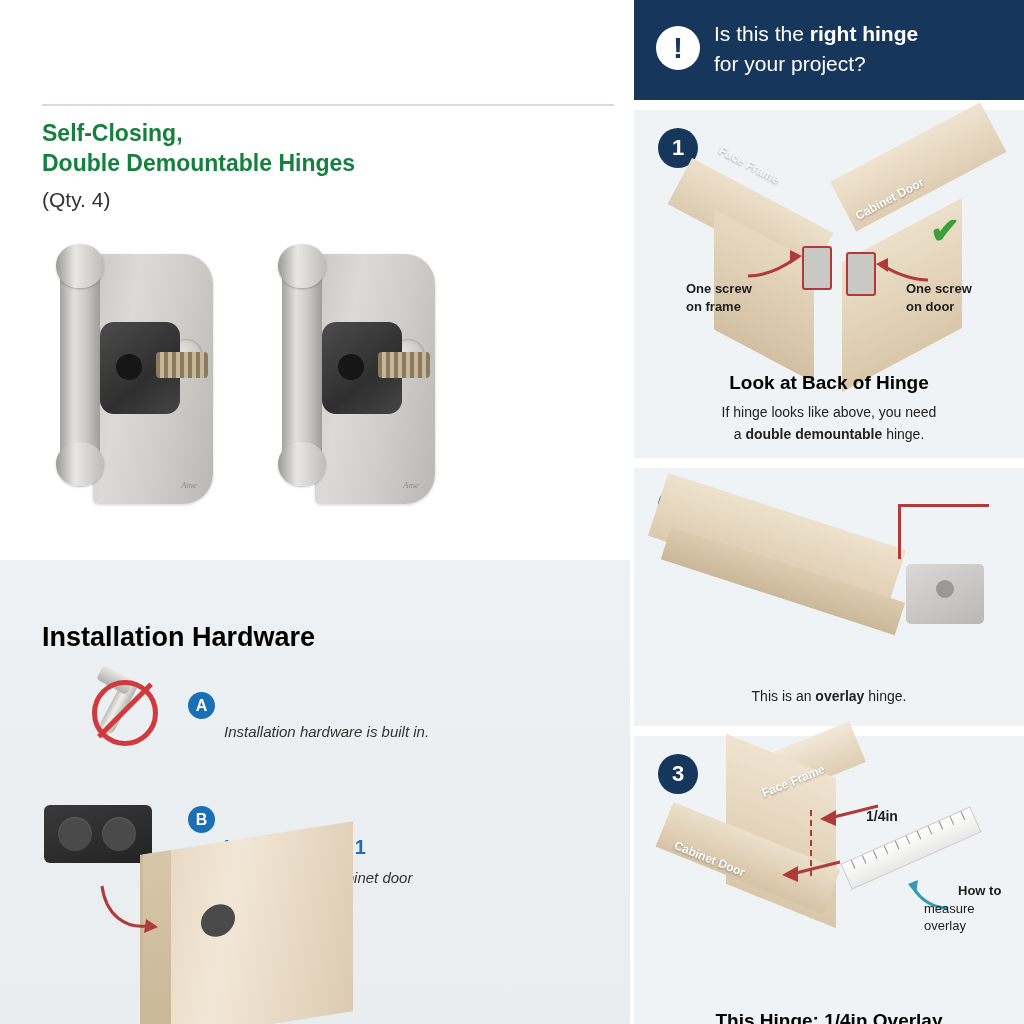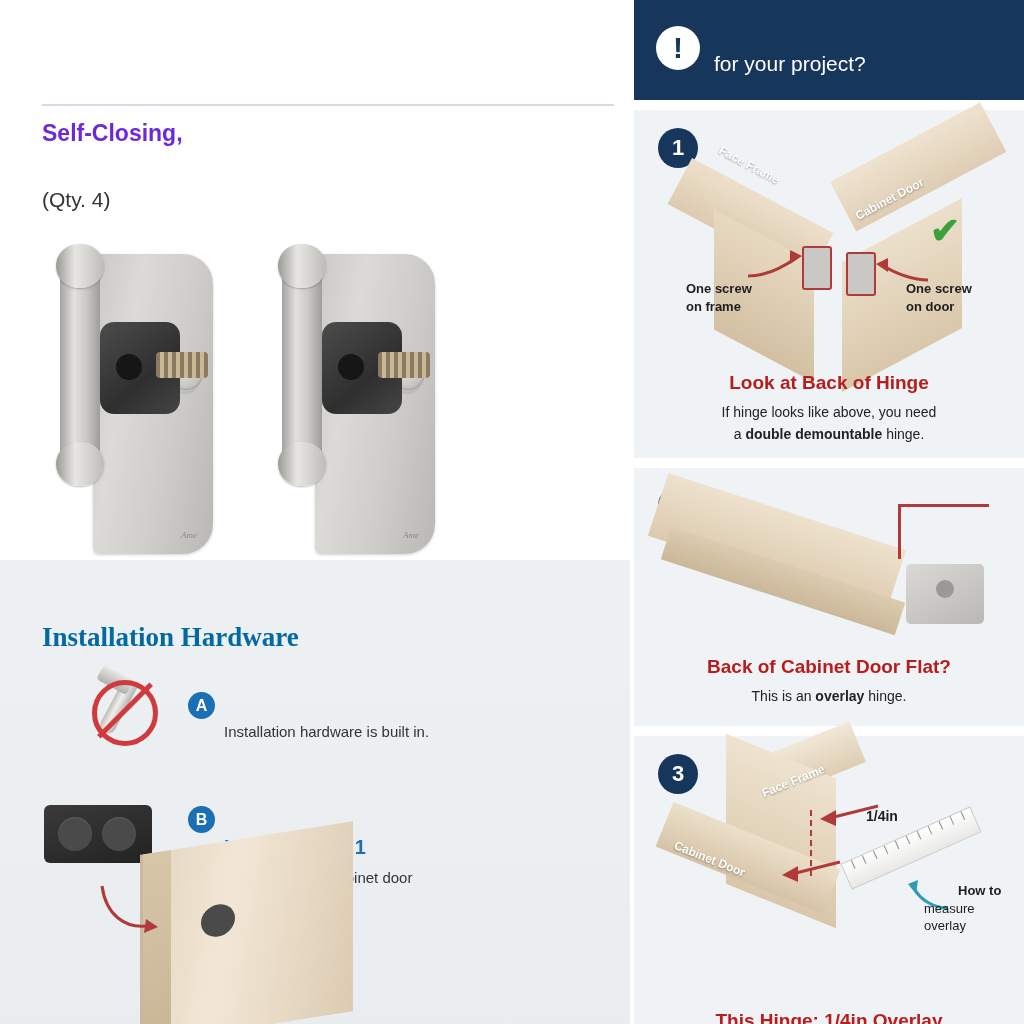--- a/index.html
+++ b/index.html
@@ -14,34 +14,34 @@
 
   
   .left{position:absolute;left:0;top:0;width:630px;height:1024px;background:#ffffff;}
   .left-title{
     position:absolute;left:42px;top:16px;
     font-size:46px;font-weight:400;color:#1d1d1d;letter-spacing:-0.5px;
   }
   .rule{position:absolute;left:42px;top:104px;width:572px;height:2px;background:#d4dde6;}
   .sub1{
     position:absolute;left:42px;top:118px;width:560px;
-    font-size:23px;font-weight:bold;color:#6d28d9;line-height:1.32;
+    font-size:23px;font-weight:bold;color:#15803d;line-height:1.32;
   }
   .qty{
     position:absolute;left:42px;top:188px;
     font-size:21px;color:#333;font-weight:400;
   }
 
   
   .hinges{position:absolute;left:30px;top:240px;width:430px;height:270px;}
   .hinge{position:absolute;top:0;width:185px;height:260px;}
   .hinge.h1{left:8px;}
   .hinge.h2{left:230px;}
   .hplate{
-    position:absolute;left:55px;top:14px;width:120px;height:300px;
+    position:absolute;left:55px;top:14px;width:120px;height:250px;
     background:linear-gradient(100deg,#c9c8c4 0%,#dbdad6 30%,#cfcecb 60%,#b9b8b4 100%);
     border-radius:6px 30px 30px 6px;
     box-shadow:0 1px 3px rgba(0,0,0,0.18);
   }
   .hplate:after{
     content:"";position:absolute;right:10px;top:34%;
     width:34px;height:34px;border-radius:50%;
     background:radial-gradient(circle at 35% 35%,#e4e3e0,#b6b5b1);
     box-shadow:inset 0 0 3px rgba(0,0,0,.35);
   }
@@ -87,29 +87,29 @@
     position:absolute;right:16px;bottom:14px;font-size:9px;color:#8e8d8a;
     font-family:"Liberation Serif", serif;font-style:italic;
   }
 
   
   .hw{
     position:absolute;left:0;top:560px;width:630px;height:464px;
     background:linear-gradient(180deg,#eef1f3 0%,#e9edf0 100%);
   }
   .hw-title{
-    position:absolute;left:42px;top:622px;font-size:27px;font-weight:bold;color:#0369a1;font-family:Liberation Serif, serif;
+    position:absolute;left:42px;top:622px;font-size:27px;font-weight:bold;color:#000000;
   }
   .badge{
     position:absolute;width:27px;height:27px;border-radius:50%;
     background:#1a6fb5;color:#fff;font-size:16px;font-weight:bold;
     display:flex;align-items:center;justify-content:center;
   }
   .item-title{position:absolute;font-size:20px;font-weight:bold;color:#1d1d1d;}
-  .item-note{position:absolute;font-size:15px;color:#333;line-height:1.35;}
+  .item-note{position:absolute;font-size:15px;color:#333;font-style:italic;line-height:1.35;}
   .blue-line{position:absolute;font-size:20px;font-weight:bold;color:#1a6fb5;}
 
   
   .noscrew{position:absolute;left:88px;top:672px;width:78px;height:78px;}
   .noscrew .sc{
     position:absolute;left:22px;top:6px;width:16px;height:58px;
     background:linear-gradient(90deg,#bdbcb8,#f0efec 40%,#b3b2ae);
     transform:rotate(28deg);border-radius:3px 3px 8px 8px;
   }
   .noscrew .head{
@@ -171,21 +171,21 @@
 
   .card{position:absolute;left:0;width:390px;background:#f0f3f5;}
   .card.c1{top:110px;height:348px;}
   .card.c2{top:468px;height:258px;}
   .card.c3{top:736px;height:288px;}
   .numbadge{
     position:absolute;left:24px;top:18px;width:40px;height:40px;border-radius:50%;
     background:#17365c;color:#fff;font-size:22px;font-weight:bold;
     display:flex;align-items:center;justify-content:center;
   }
-  .cap-blue{position:absolute;width:100%;text-align:center;font-size:19px;font-weight:bold;color:#b91c1c;}
+  .cap-blue{position:absolute;width:100%;text-align:center;font-size:19px;font-weight:bold;color:#000000;}
   .cap-sm{position:absolute;width:100%;text-align:center;font-size:14px;color:#222;line-height:1.45;}
   .cap-sm b{font-weight:bold;}
 
   
   .c1art{position:absolute;left:0;top:0;width:390px;height:260px;}
   .woodA{
     position:absolute;left:58px;top:48px;width:160px;height:52px;
     background:linear-gradient(180deg,#ede0cb,#dccbb0);
     transform:rotate(28deg);transform-origin:left top;
   }
@@ -262,20 +262,21 @@
 <body>
 
 <div class="page">
 
   <div class="left">
 
     <div class="rule"></div>
 
     <div class="sub1">
       <div>Self-Closing,</div>
+      <div>Double Demountable Hinges</div>
     </div>
     <div class="qty">(Qty. 4)</div>
 
     <div class="hinges">
 
       <div class="hinge h1">
         <div class="hplate">
           <div class="screwx">
             <i class="v"></i>
               <i class="h"></i>
@@ -333,20 +334,23 @@
     <svg class="arrowc" viewBox="0 0 70 60">
       <path d="M6 6 C 10 36, 30 48, 50 46" stroke="#b03a3a" stroke-width="3" fill="none"></path>
       <polygon points="50,39 62,47 48,53" fill="#b03a3a"></polygon>
     </svg>
   </div>
 
   <div class="right">
 
     <div class="rhead">
       <div class="excl">!</div>
+      <div class="t1">
+        <span>Is this the </span><b>right hinge</b>
+      </div>
       <div class="t2">for your project?</div>
     </div>
 
     <div class="card c1">
       <div class="numbadge">1</div>
 
       <div class="c1art">
         <div class="woodA"></div>
         <div class="woodB"></div>
         <div class="woodAside"></div>
@@ -391,21 +395,20 @@
 
       <div style="position:absolute;inset:0;">
         <div class="c2wood"></div>
         <div class="c2wood2"></div>
         <div class="c2line"></div>
         <div class="c2hinge">
           <div class="hole"></div>
         </div>
       </div>
 
-      <div class="cap-blue" style="top:188px;">Back of Cabinet Door Flat?</div>
       <div class="cap-sm" style="top:218px;">
         <span>This is an </span><b>overlay</b><span> hinge.</span>
       </div>
     </div>
 
     <div class="card c3">
       <div class="numbadge">3</div>
 
       <div style="position:absolute;inset:0;">
         <div class="c3top"></div>

